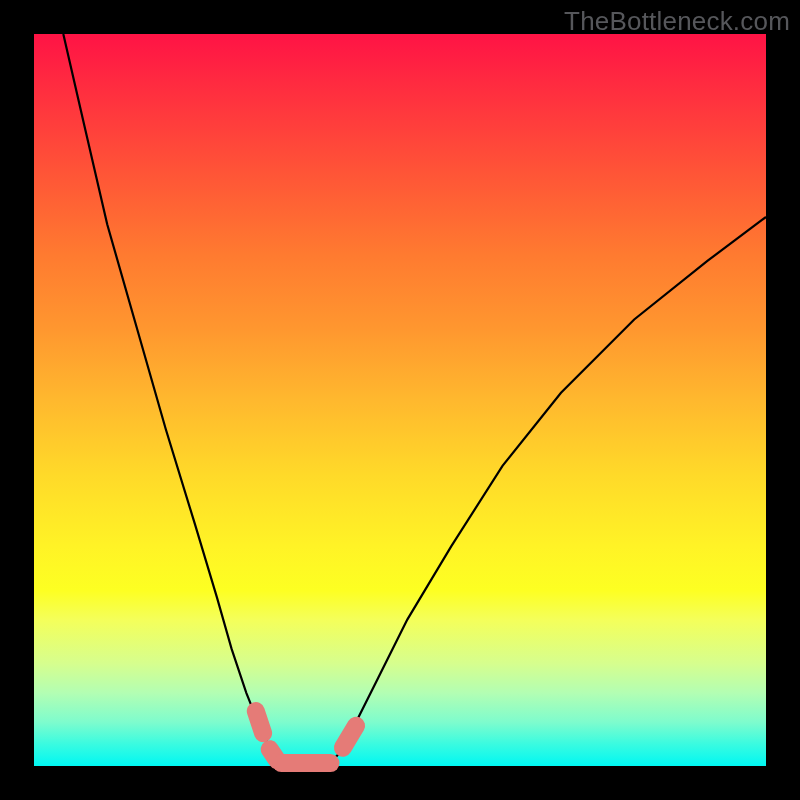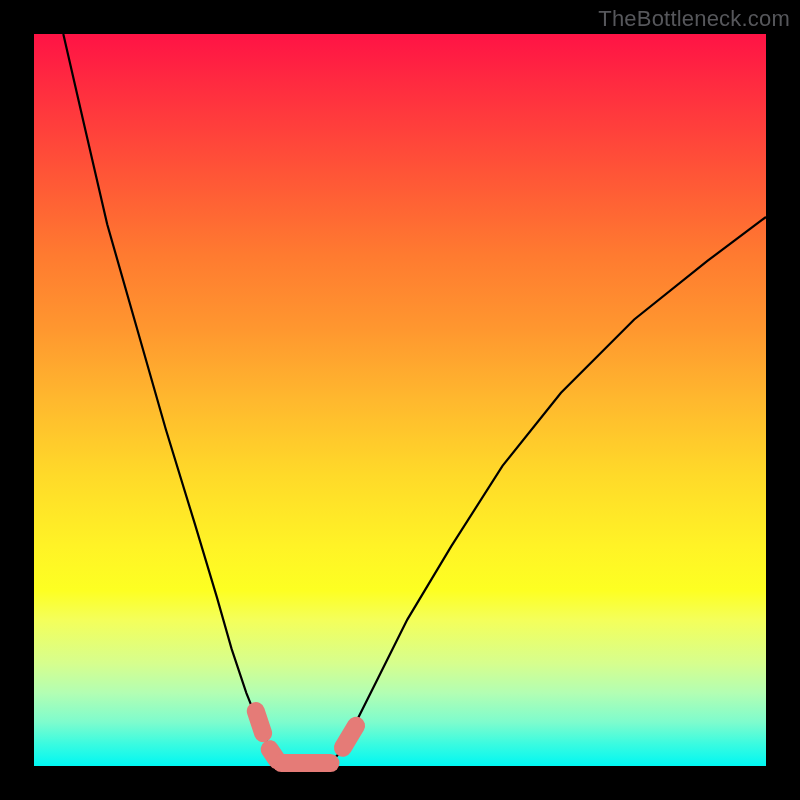--- a/index.html
+++ b/index.html
@@ -15,21 +15,21 @@
           #ffd929 60%,
           #fff326 70%,
           #fdff22 76%,
           #f4ff5a 80%,
           #d6fe8e 86%,
           #b3feb3 90%,
           #7efccd 94%,
           #3afbe0 97%,
           #00f7f3 100%)}
   svg.curve{position:absolute;left:0;top:0;width:732px;height:732px;overflow:visible}
-  .watermark{position:absolute;top:6px;right:10px;color:#56575b;font-size:22px;letter-spacing:.2px}
+  .watermark{position:absolute;top:6px;right:10px;color:#56575b;font-size:26px;letter-spacing:.2px}
   path.line{fill:none;stroke:#000;stroke-width:2.2}
   path.bead{fill:none;stroke:#e57b77;stroke-width:18;stroke-linecap:round}
 </style>
 </head>
 <body>
 
 <div class="frame">
   <div class="plot">
     <svg class="curve" viewBox="0 0 732 732">
       <path id="p-left" class="line" d="M29.3 0.0 L51.2 95.2 L73.2 190.3 L102.5 292.8 L131.8 395.3 L161.0 490.4 L183.0 563.6 L197.6 614.9 L212.3 658.8 L226.9 695.4 L237.9 717.4 L247.4 728.3 "></path>

